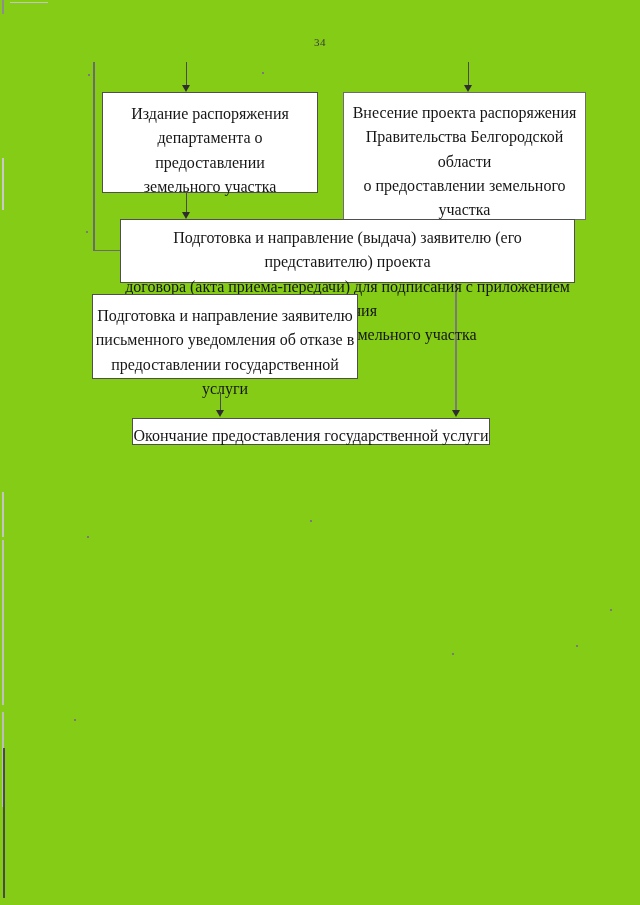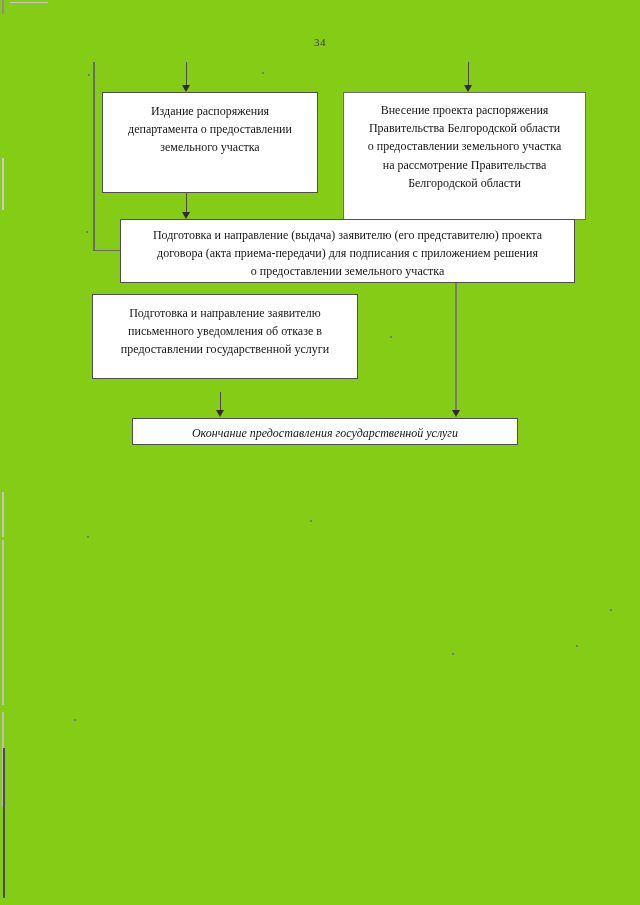--- a/index.html
+++ b/index.html
@@ -65,39 +65,39 @@
     border: 1px solid #4f4f4f;
     background: #ffffff;
     display: flex;
     align-items: flex-start;
     justify-content: center;
   }
   .node .node-text {
     display: block;
     width: 100%;
     text-align: center;
-    font-size: 12px;
+    font-size: 16px;
     line-height: 1.52;
     color: #161616;
     white-space: pre-line;
   }
 
   #node-1 { left: 102px; top: 92px;  width: 216px; height: 101px; }
   #node-1 .node-text { padding-top: 9px; }
 
   #node-2 { left: 343px; top: 92px;  width: 243px; height: 128px; border-color:#6d6d6d; }
   #node-2 .node-text { padding-top: 8px; }
 
   #node-3 { left: 120px; top: 219px; width: 455px; height: 64px; }
   #node-3 .node-text { padding-top: 6px; }
 
   #node-4 { left: 92px;  top: 294px; width: 266px; height: 85px; }
   #node-4 .node-text { padding-top: 9px; }
 
-  #node-5 { left: 132px; top: 418px; width: 386px; height: 27px; font-style: italic; }
+  #node-5 { left: 132px; top: 418px; width: 358px; height: 27px; }
   #node-5 .node-text { padding-top: 5px; }
 
   
   .conn {
     position: absolute;
     background: #4a4a4a;
   }
   .conn.v { width: 1px; }
   .conn.h { height: 1px; }
   .arrowhead {

